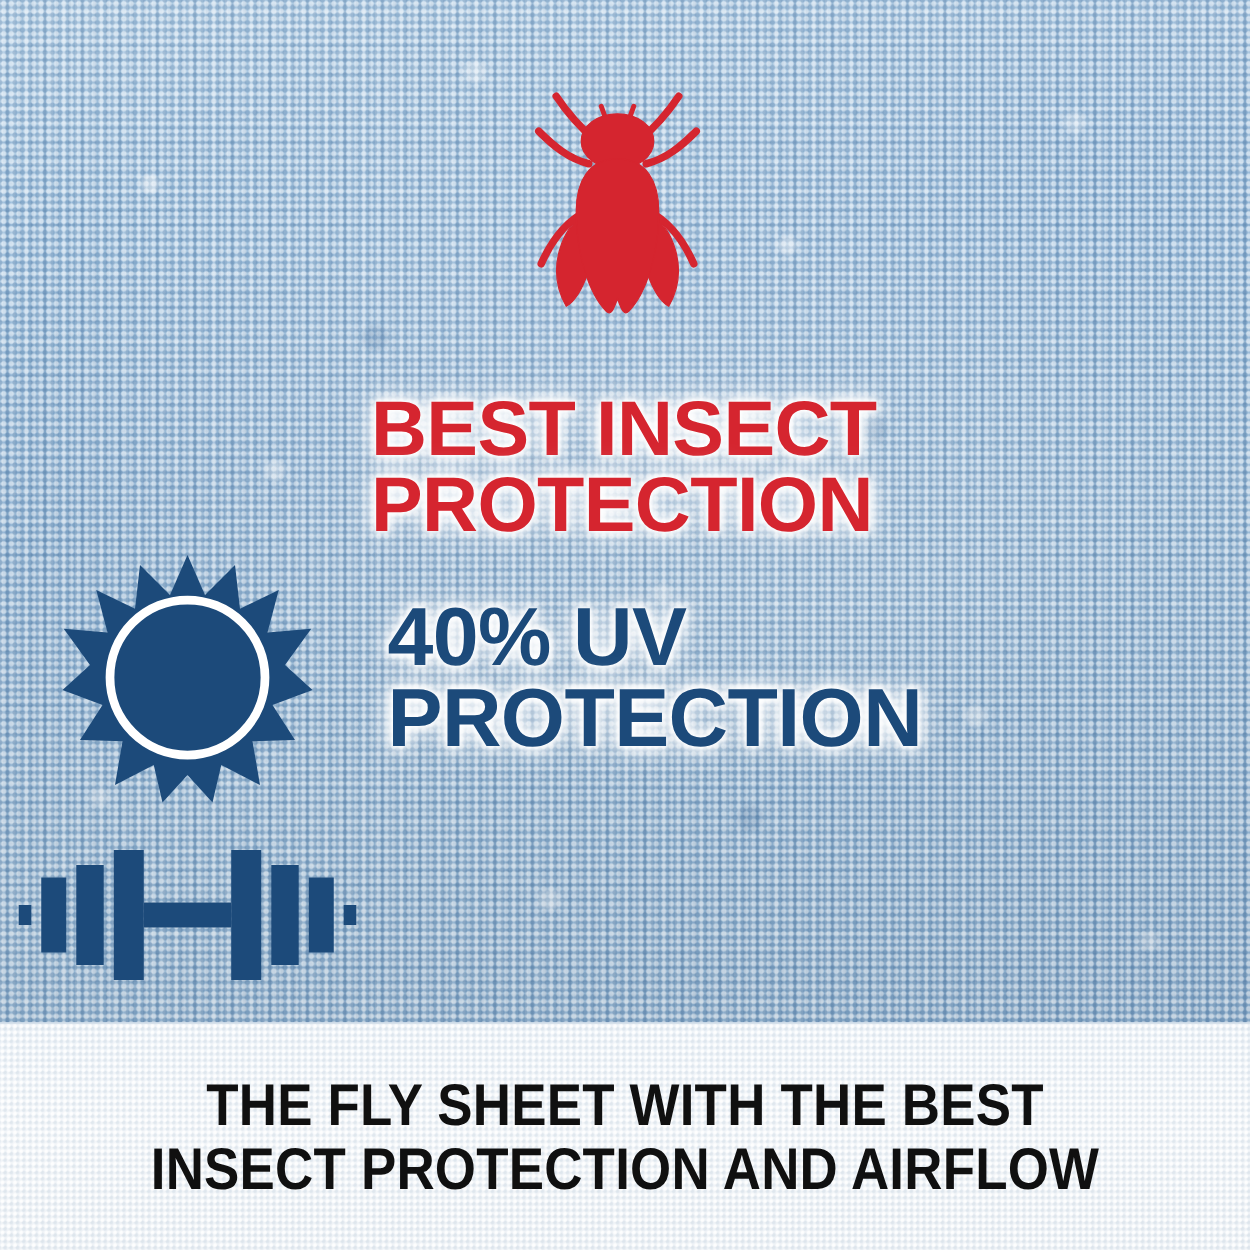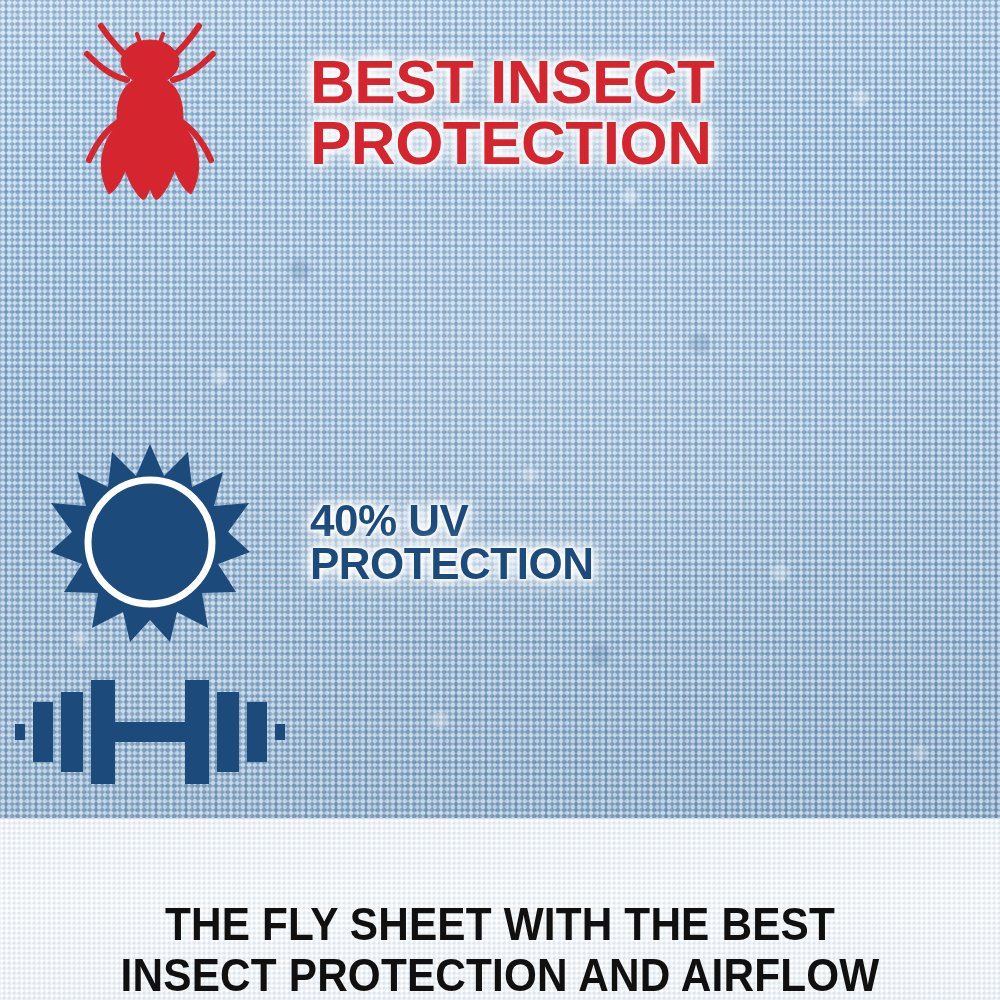--- a/index.html
+++ b/index.html
@@ -113,48 +113,48 @@
     color:#d5252f;
     font-size:62px;
     text-shadow:
       0 0 5px #fff, 0 0 5px #fff, 0 0 9px #fff,
       0 0 13px rgba(255,255,255,.95), 0 0 20px rgba(255,255,255,.8),
       0 0 28px rgba(255,255,255,.55);
   }
 
   .feat-text.navy {
     color:#1c4a7a;
-    font-size:44px;
+    font-size:66px;
     text-shadow:
       0 0 5px #fff, 0 0 5px #fff, 0 0 9px #fff,
       0 0 13px rgba(255,255,255,.95), 0 0 20px rgba(255,255,255,.8),
       0 0 28px rgba(255,255,255,.55);
   }
 
   
-  #row-insect   { left:0; top:14px;  width:988px; height:198px; }
+  #row-insect   { left:0; top:14px;  width:988px; height:198px;flex-direction:column; }
   #row-airflow  { left:0; top:222px; width:1000px; height:196px; }
   #row-uv       { left:0; top:438px; width:1000px; height:208px; }
   #row-durable  { left:0; top:646px; width:1000px; height:172px; }
 
   #row-durable .icon-cell { align-items:center; }
 
   
   #caption-band {
     position:absolute;
     left:0; top:818px; width:1000px; height:182px;
     background-color:#eff3f7;
     background-image:
       radial-gradient(circle at 2px 2px, rgba(255,255,255,.9) 0 1px, rgba(255,255,255,0) 2px),
       radial-gradient(circle at 2px 2px, rgba(196,210,222,.40) 0 1px, rgba(196,210,222,0) 2px),
       linear-gradient(180deg, #eef3f8 0%, #f3f6f9 45%, #eef2f6 100%);
     background-size:5px 5px, 5px 5px, 100% 100%;
     background-position:0 0, 2px 2px, 0 0;
     display:flex;
-    align-items:flex-end;
+    align-items:center;
     justify-content:center;
     border-top:1px solid #cfdce8;
   }
 
   #caption-text {
     color:#101010;
     font-family:"Liberation Sans Narrow","Liberation Sans", sans-serif;
     font-weight:bold;
     font-size:47px;
     line-height:1.07;

